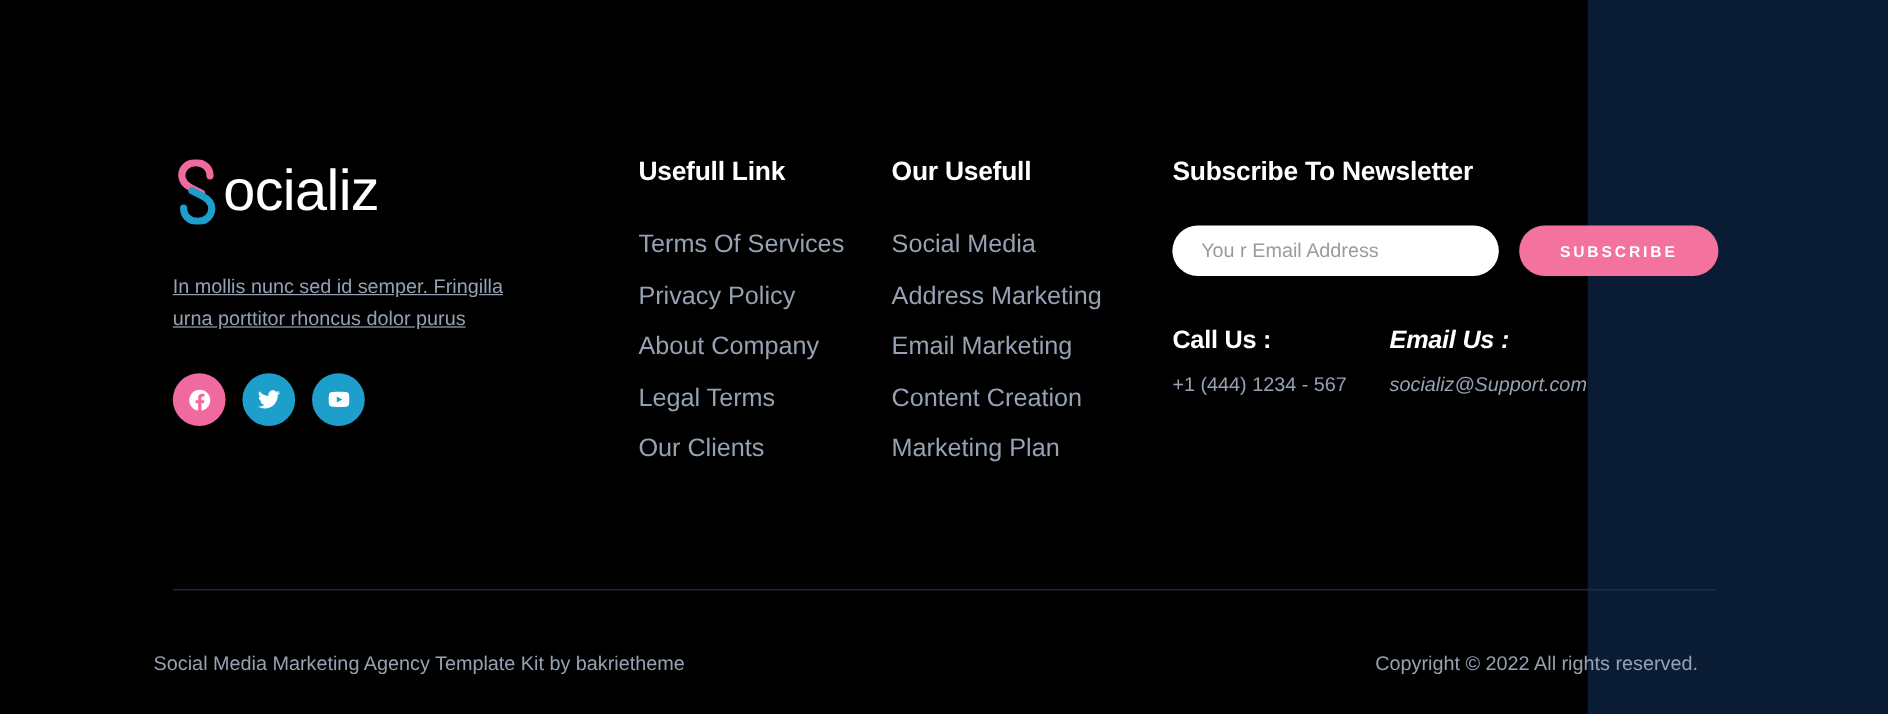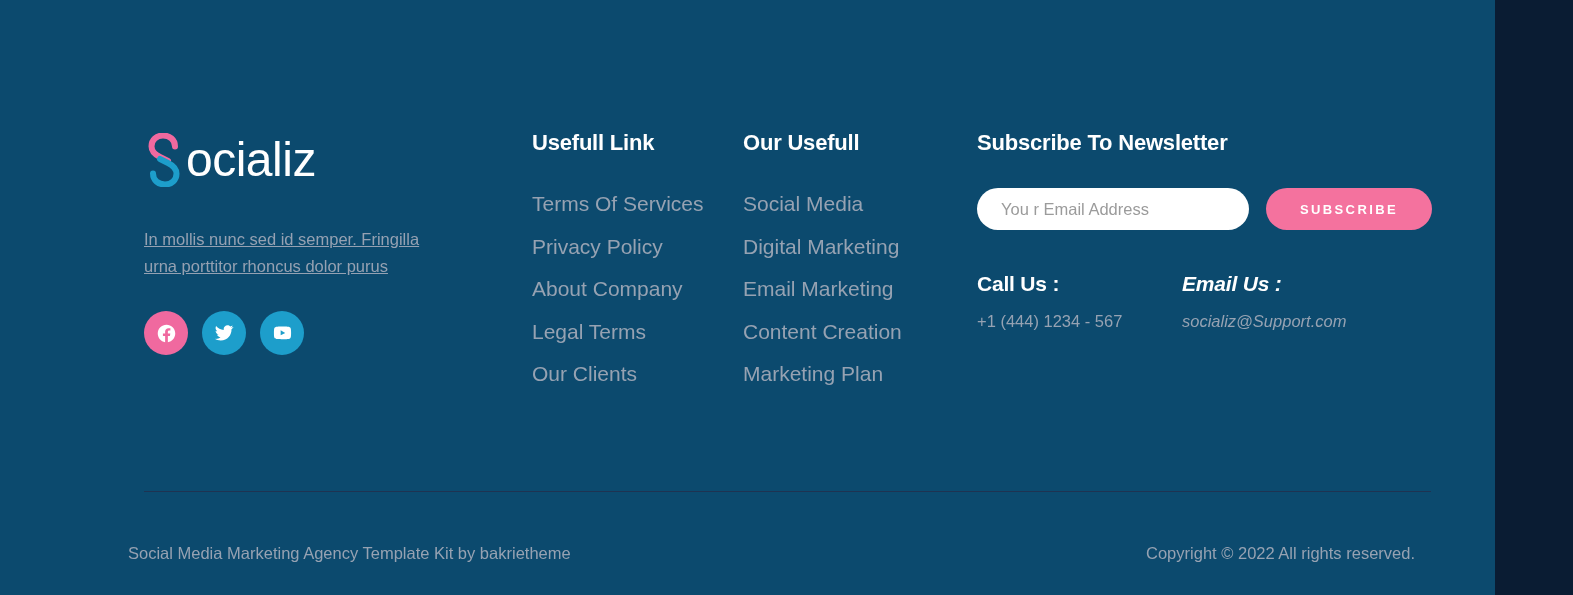--- a/index.html
+++ b/index.html
@@ -4,22 +4,22 @@
 <style>
   * { margin:0; padding:0; box-sizing:border-box; }
   html, body {
     width:1573px; height:595px;
     background:#0a1c33;
     font-family:"Liberation Sans", sans-serif;
     overflow:hidden;
   }
   .footer {
     position:relative;
-    width:1495px; height:595px;
-    background:#0c4a6e;
+    width:1323px; height:595px;
+    background:#000000;
     padding-left:24px;
   }
   .footer-inner {
     position:absolute;
     left:144px; top:130px;
     width:1287px;
     display:flex;
     align-items:flex-start;
   }
 
@@ -96,21 +96,21 @@
     border-radius:21px;
     border:none;
     background:#f4729e;
     color:#ffffff;
     font-size:13px;
     font-weight:bold;
     letter-spacing:2.4px;
     font-family:"Liberation Sans", sans-serif;
     cursor:pointer;
   }
-  .contact-row { display:flex; margin-top:41px;gap:24px; }
+  .contact-row { display:flex; margin-top:41px; }
   .contact-block { flex:0 0 181px; }
   .contact-block.email { flex:0 0 auto;font-style:italic; }
   .contact-title {
     font-size:21px; font-weight:bold;
     color:#ffffff; line-height:1.2;
     letter-spacing:-0.2px;
   }
   .contact-value {
     margin-top:13px;
     font-size:16.5px;
@@ -184,21 +184,21 @@
         <li><a>About Company</a></li>
         <li><a>Legal Terms</a></li>
         <li><a>Our Clients</a></li>
       </ul>
     </div>
 
     <div class="col-links services">
       <h3 class="col-head">Our Usefull</h3>
       <ul class="link-list">
         <li><a>Social Media</a></li>
-        <li><a>Digital Marketing</a></li>
+        <li><a>Address Marketing</a></li>
         <li><a>Email Marketing</a></li>
         <li><a>Content Creation</a></li>
         <li><a>Marketing Plan</a></li>
       </ul>
     </div>
 
     <div class="col-news">
       <h3 class="col-head">Subscribe To Newsletter</h3>
 
       <div class="subs-row">

